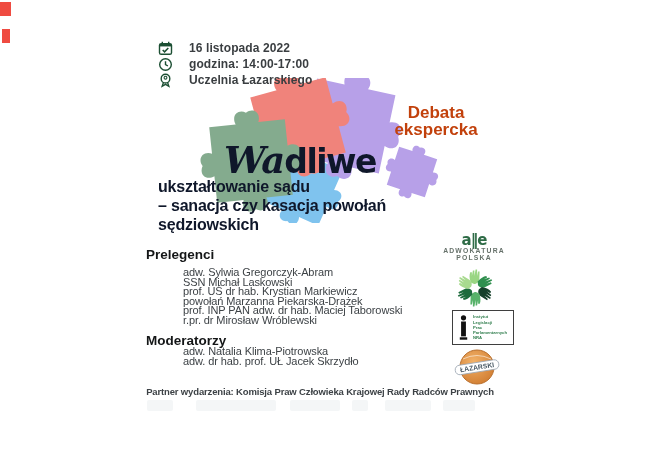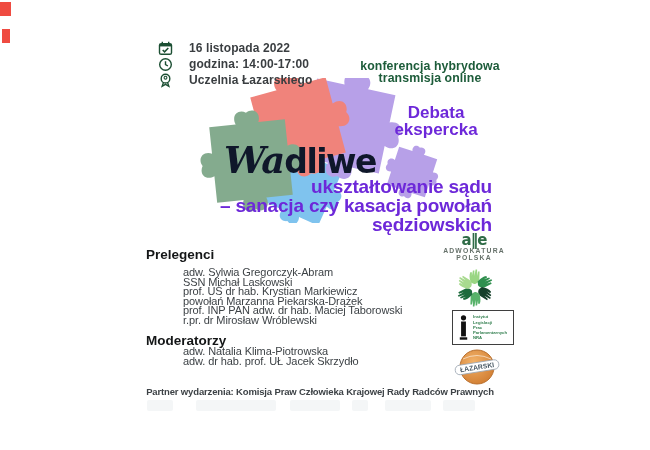--- a/index.html
+++ b/index.html
@@ -13,32 +13,32 @@
   
   .info{position:absolute;left:158px;top:40px;z-index:3;}
   .info-row{display:flex;align-items:center;gap:16px;height:16px;}
   .info-row .txt{font-size:12px;font-weight:bold;color:#3a3e41;letter-spacing:.1px;white-space:nowrap;}
   .icon{width:15px;height:15px;flex:0 0 15px;}
 
   
   .format{position:absolute;left:352px;top:61px;width:156px;text-align:center;z-index:3;
           color:#1d5c3a;font-weight:bold;font-size:12.3px;line-height:11.5px;letter-spacing:.1px;}
   .debata{position:absolute;left:378px;top:104px;width:116px;text-align:center;z-index:3;
-          color:#6d28d9;font-weight:bold;font-size:17px;line-height:17px;}
+          color:#c2410c;font-weight:bold;font-size:17px;line-height:17px;}
 
   
   .puzzles{position:absolute;left:185px;top:78px;width:265px;height:145px;z-index:1;}
 
   
   .wordmark{position:absolute;left:200px;top:138px;width:200px;text-align:center;z-index:2;
             color:#0f172a;white-space:nowrap;}
   .wordmark .wa{font-family:"DejaVu Serif",serif;font-style:italic;font-weight:bold;font-size:37px;letter-spacing:-1px;}
   .wordmark .dliwe{font-family:"DejaVu Sans",sans-serif;font-weight:bold;font-size:33px;letter-spacing:-1.5px;}
-  .subtitle{position:absolute;left:158px;top:178px;width:334px;text-align:right;z-index:2;
-            color:#6d28d9;font-weight:bold;font-size:19px;line-height:18.8px;letter-spacing:-.2px;}
+  .subtitle{position:absolute;left:158px;top:178px;width:334px;text-align:left;z-index:2;
+            color:#0f172a;font-weight:bold;font-size:16px;line-height:18.8px;letter-spacing:-.2px;}
 
   
   .sec-heading{position:absolute;left:146px;font-size:13.5px;font-weight:bold;color:#141617;z-index:3;}
   .people{position:absolute;left:183px;z-index:3;font-size:11px;font-weight:normal;color:#3d4246;
           line-height:9.6px;letter-spacing:-.1px;white-space:nowrap;}
   .people div{height:9.6px;}
 
   .partner{position:absolute;left:135px;top:386px;width:370px;text-align:center;z-index:3;
            font-size:9.5px;font-weight:bold;color:#3d4246;letter-spacing:-.15px;white-space:nowrap;}
 
@@ -83,24 +83,20 @@
     <div class="info-row">
       <svg class="icon" viewBox="0 0 16 16">
         <circle cx="8" cy="6" r="4.6" fill="none" stroke="#1c4f33" stroke-width="1.5"></circle>
         <circle cx="8" cy="5" r="1.5" fill="none" stroke="#1c4f33" stroke-width="1.2"></circle>
         <path d="M5.9,9.9 L4.4,14.2 L8,12.1 L11.6,14.2 L10.1,9.9" fill="none" stroke="#1c4f33" stroke-width="1.4"></path>
       </svg>
       <span class="txt">Uczelnia Łazarskiego</span>
     </div>
   </div>
 
-  <div class="format">
-    <div>konferencja hybrydowa</div>
-    <div>transmisja online</div>
-  </div>
 
   <div class="debata">
     <div>Debata</div>
     <div>ekspercka</div>
   </div>
 
   <svg class="puzzles" viewBox="0 0 265 145">
     <defs>
       <path id="jig" d="M0,0 L35,0 C30,-12 40,-20 50,-14 C60,-20 70,-12 65,0 L100,0
                        L100,35 C112,30 120,40 114,50 C120,60 112,70 100,65 L100,100

